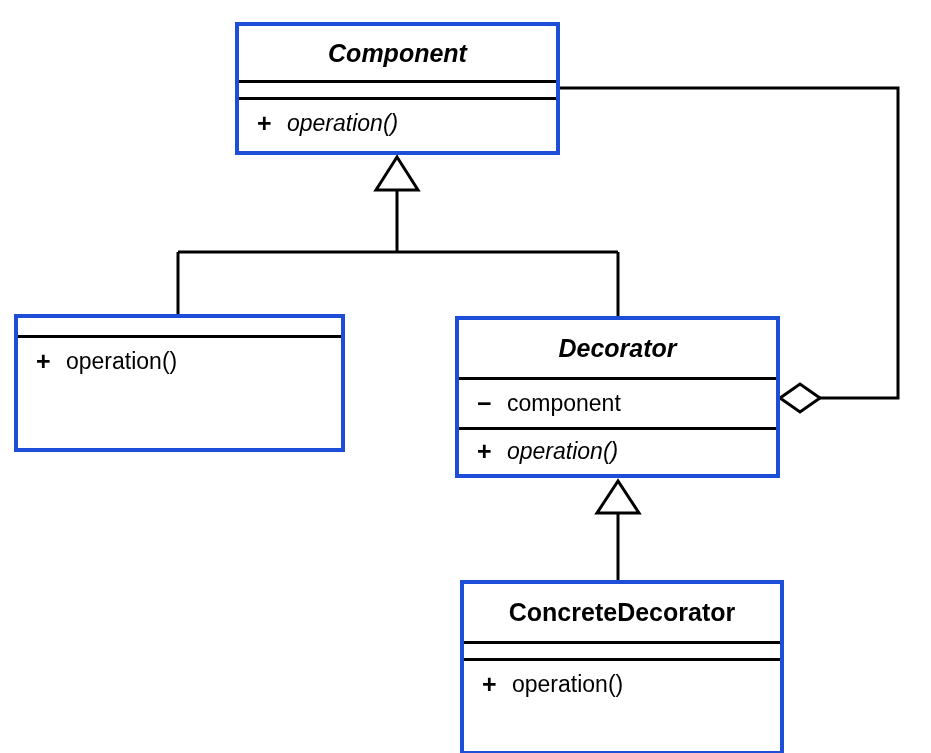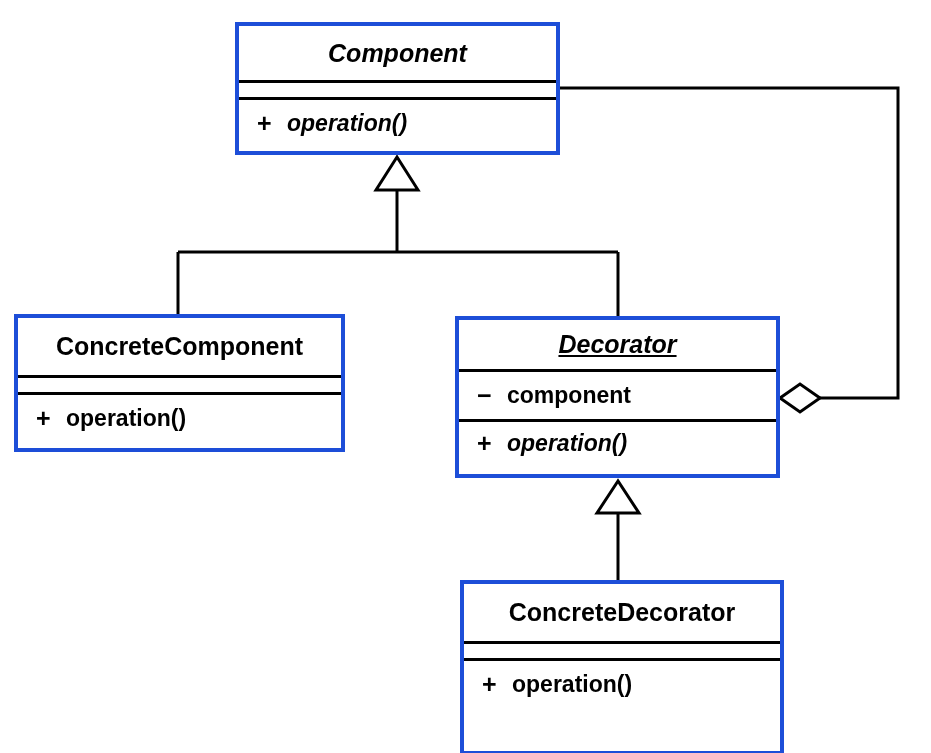--- a/index.html
+++ b/index.html
@@ -74,21 +74,20 @@
   }
   .member-visibility {
     font-weight: bold;
     font-size: 25px;
     width: 30px;
     display: inline-block;
     flex: 0 0 auto;
   }
   .member-label {
     font-style: normal;
-    font-weight: bold;
   }
   .member-label.abstract {
     font-style: italic;
   }
 </style>
 </head>
 <body>
 
 <div id="diagram-canvas">
 
@@ -123,32 +122,31 @@
     <div class="uml-compartment compartment-empty"></div>
     <div class="uml-compartment compartment-members" style="height:49px;">
       <div class="uml-member">
         <span class="member-visibility">+</span>
         <span class="member-label abstract">operation()</span>
       </div>
     </div>
   </div>
 
   <div class="uml-class" id="class-concrete-component" style="left:14px; top:314px; width:331px; height:138px;">
-    <div class="uml-compartment compartment-name" style="height:57px;">ConcreteComponent</div>
     <div class="uml-compartment compartment-empty"></div>
     <div class="uml-compartment compartment-members" style="height:50px;">
       <div class="uml-member">
         <span class="member-visibility">+</span>
         <span class="member-label">operation()</span>
       </div>
     </div>
   </div>
 
   <div class="uml-class" id="class-decorator" style="left:455px; top:316px; width:325px; height:162px;">
-    <div class="uml-compartment compartment-name abstract" style="height:49px;text-decoration:underline;">Decorator</div>
+    <div class="uml-compartment compartment-name abstract" style="height:57px;">Decorator</div>
     <div class="uml-compartment compartment-members" style="height:50px;">
       <div class="uml-member">
         <span class="member-visibility">−</span>
         <span class="member-label">component</span>
       </div>
     </div>
     <div class="uml-compartment compartment-members" style="height:45px;">
       <div class="uml-member">
         <span class="member-visibility">+</span>
         <span class="member-label abstract">operation()</span>

